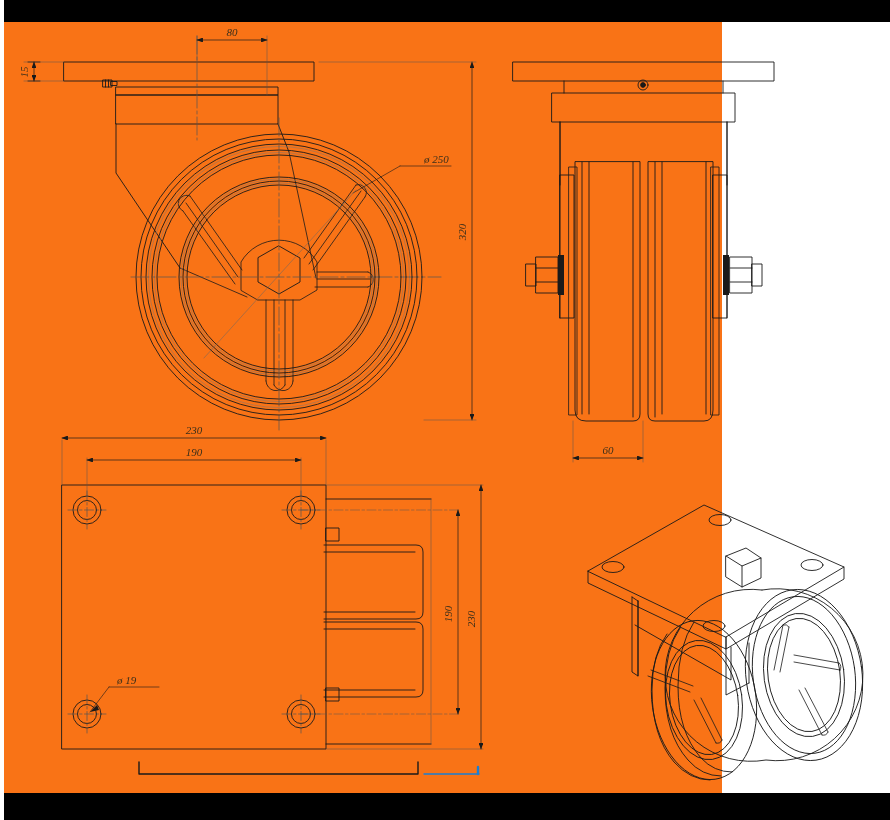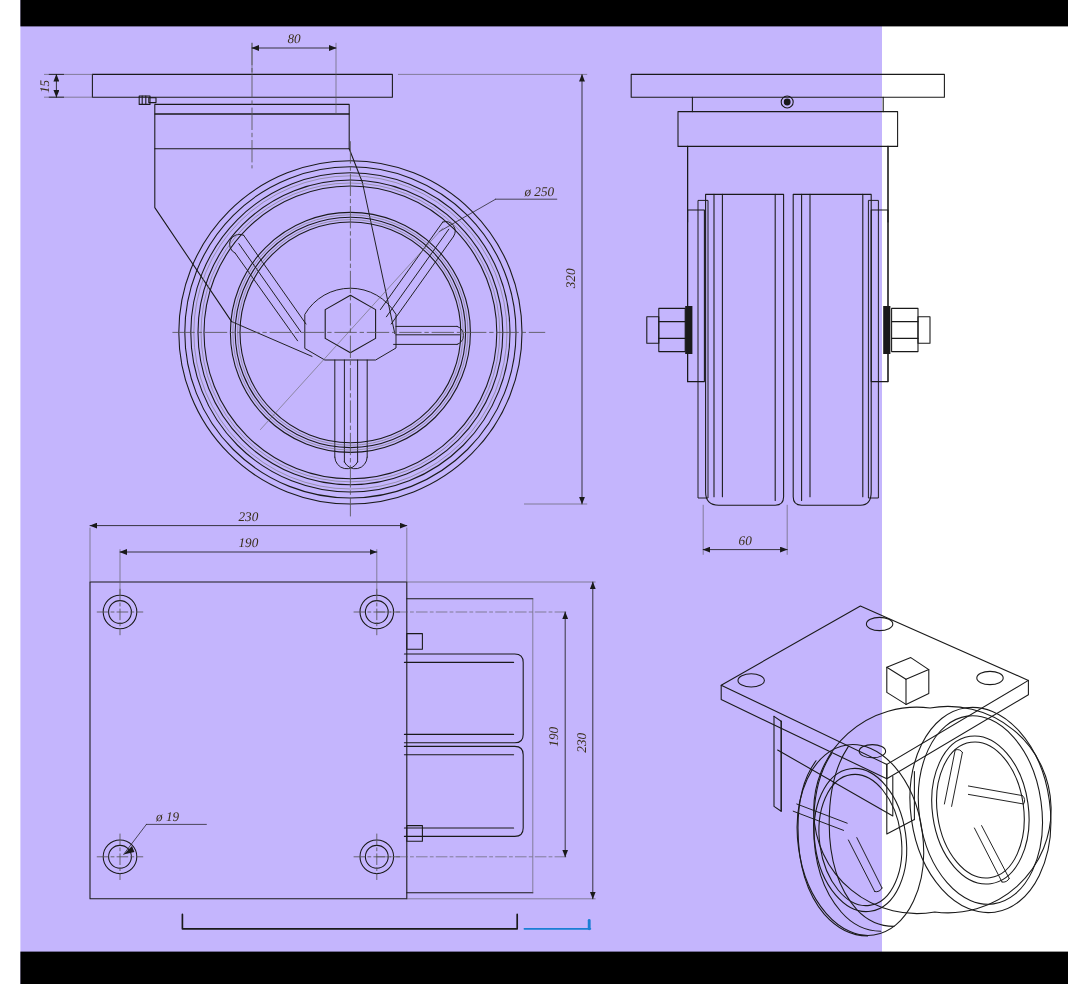--- a/index.html
+++ b/index.html
@@ -9,24 +9,24 @@
   }
   body {
     width: 890px;
     height: 820px;
     position: relative;
     overflow: hidden;
     font-family: "Liberation Sans", sans-serif;
   }
   #sheet {
     position: absolute;
-    left: 17px; top: 0;
+    left: 4px; top: 0;
     width: 718px;
     height: 820px;
-    background: #c4b5fd;
+    background: #f97316;
   }
   .bar {
     position: absolute;
     left: 0;
     width: 890px;
     background: #000000;
   }
   #bar-top { top: 0; height: 22px; }
   #bar-bottom { top: 793px; height: 27px; }
   svg.dwg {

